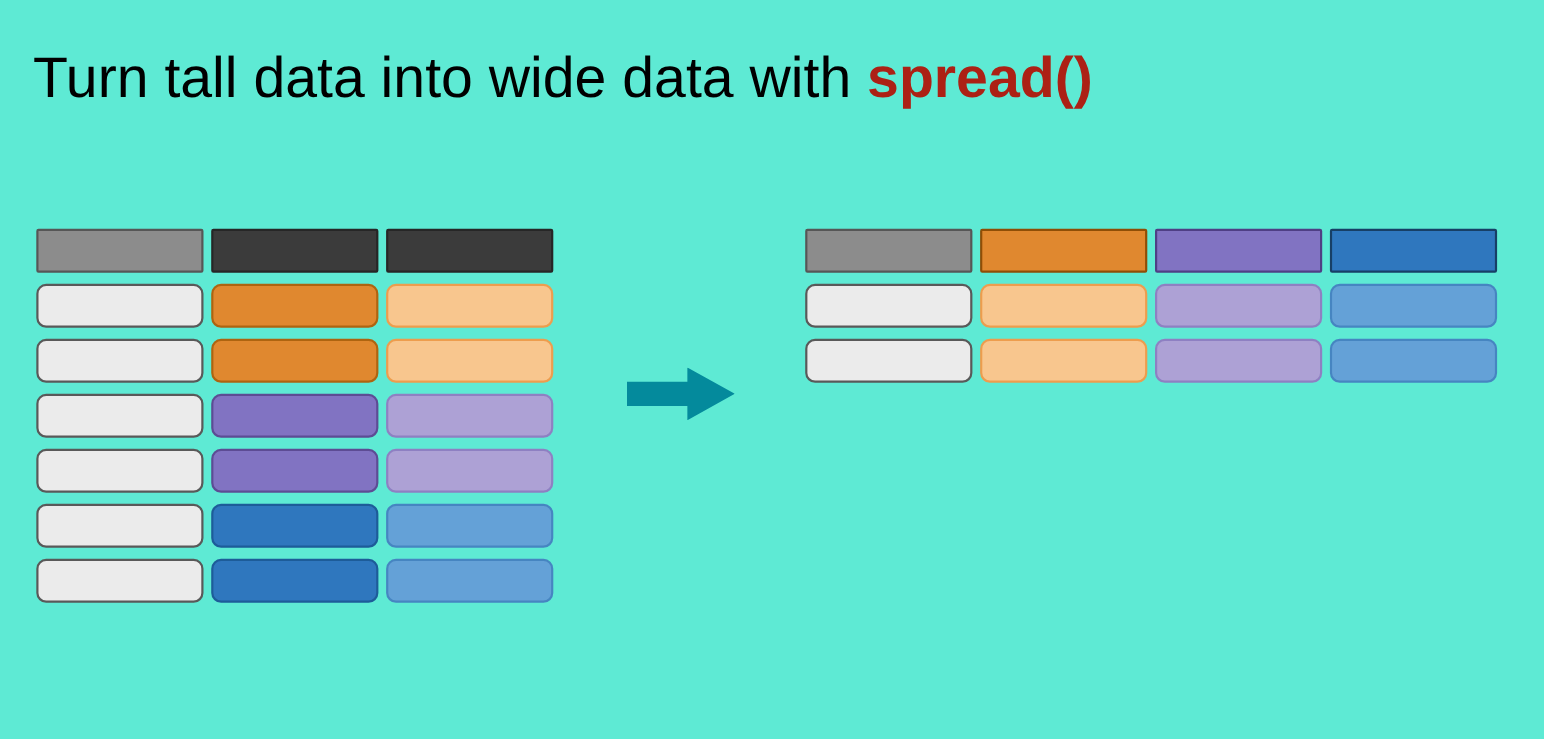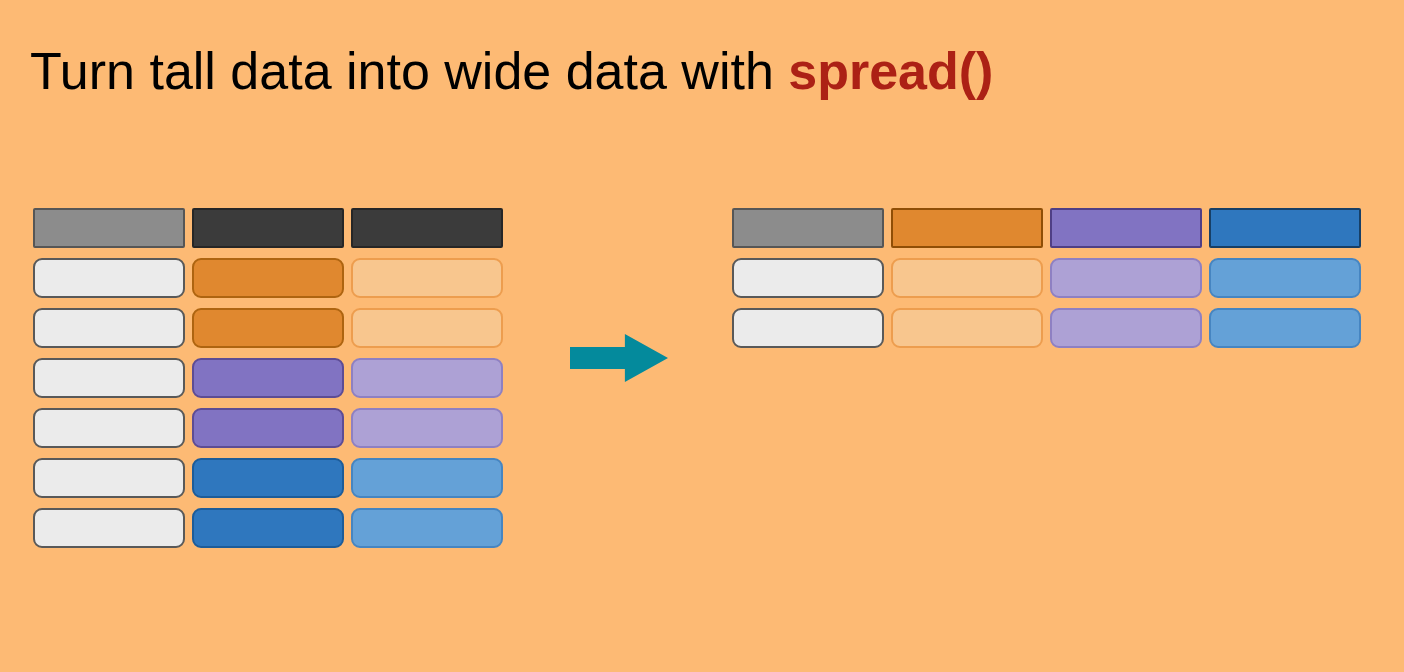--- a/index.html
+++ b/index.html
@@ -5,21 +5,21 @@
   html, body {
     margin: 0;
     padding: 0;
     background: #ffffff;
     font-family: "Liberation Sans", sans-serif;
   }
   .slide {
     position: relative;
     width: 1404px;
     height: 672px;
-    background: #fdba74;
+    background: #5eead4;
     overflow: hidden;
   }
   .title {
     position: absolute;
     left: 30px;
     top: 42px;
     font-size: 52px;
     line-height: 1.15;
     color: #000000;
     white-space: nowrap;

